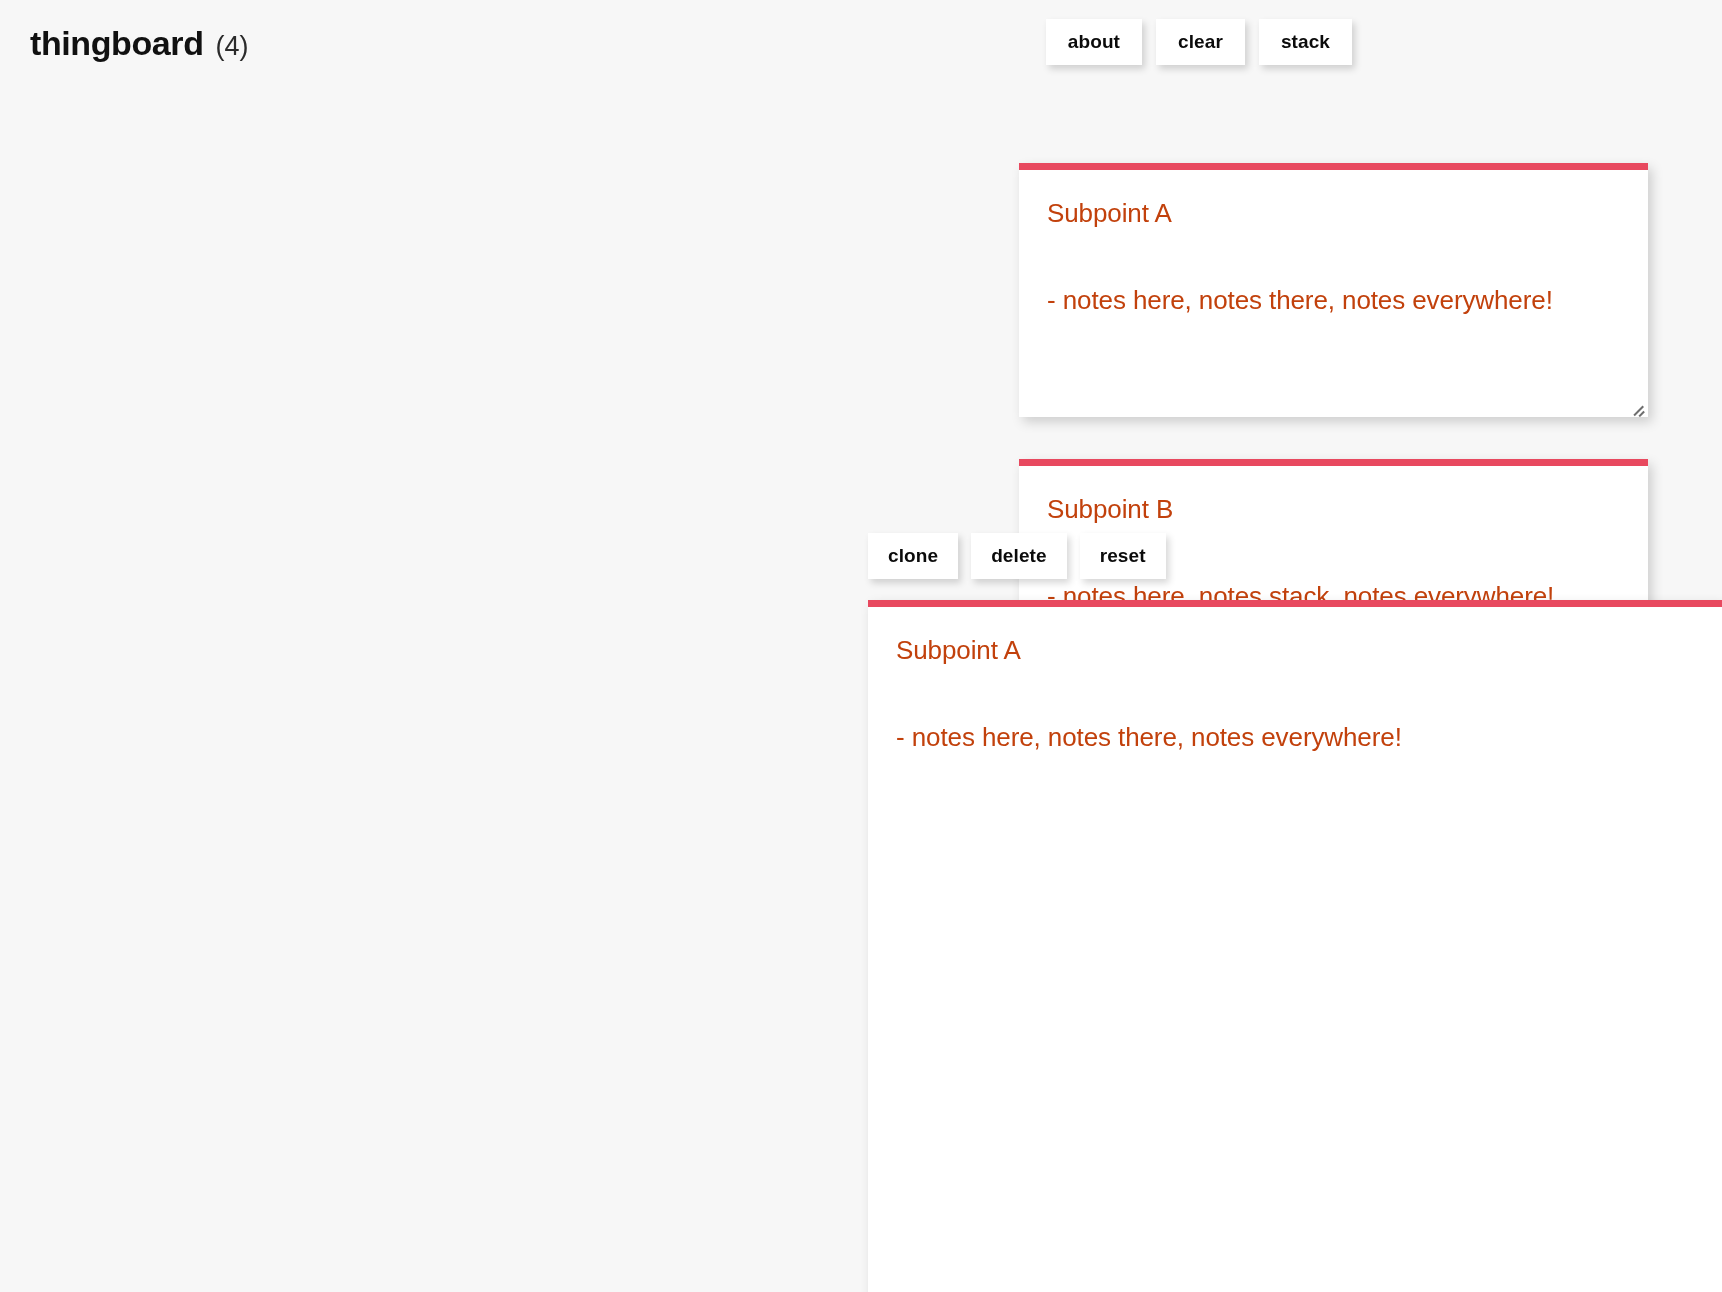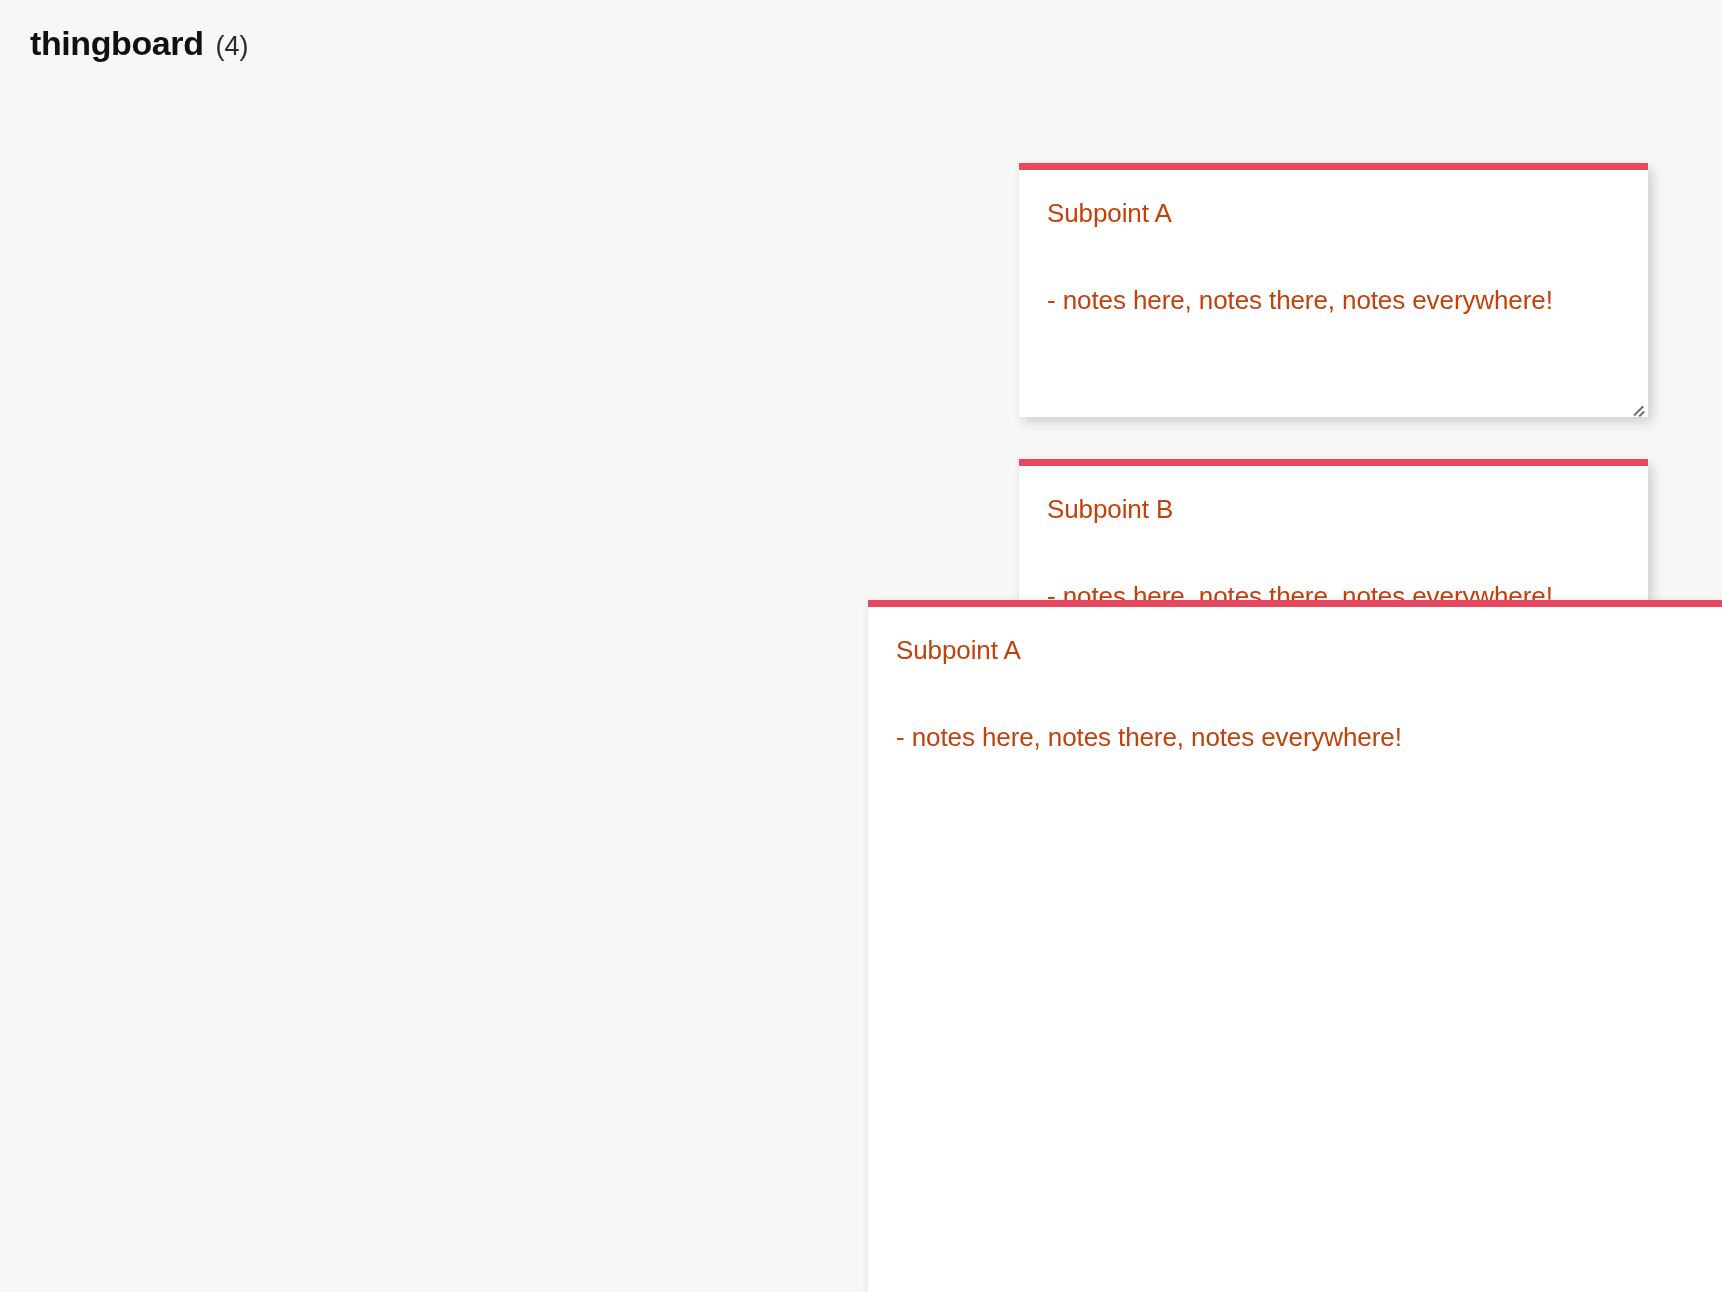--- a/index.html
+++ b/index.html
@@ -156,46 +156,56 @@
 </head>
 <body>
 
 <div id="board">
 
   <div class="header-title">
     <span class="brand">thingboard</span>
     <span class="count">(4)</span>
   </div>
 
+  <div class="header-actions">
+    <button class="btn">about</button>
+    <button class="btn">clear</button>
+    <button class="btn">stack</button>
+  </div>
 
 
   <div class="card" id="card-sub-a-1">
     <div class="card-accent" style="background: rgb(232, 73, 95);"></div>
     <div class="card-body">
       <div class="card-text">Subpoint A
 
 - notes here, notes there, notes everywhere!</div>
       <div class="resize-grip"></div>
     </div>
   </div>
 
   <div class="card" id="card-sub-b">
     <div class="card-accent" style="background: rgb(232, 73, 95);"></div>
     <div class="card-body">
       <div class="card-text">Subpoint B
 
-- notes here, notes there, notes everywhere!</div>
+- notes here, notes stack, notes everywhere!</div>
       <div class="resize-grip"></div>
     </div>
   </div>
 
   <div class="card" id="card-sub-a-2">
     <div class="card-accent" style="background: rgb(232, 73, 95);"></div>
     <div class="card-body">
       <div class="card-text">Subpoint A
 
 - notes here, notes there, notes everywhere!</div>
 
     </div>
   </div>
 
+  <div class="float-toolbar">
+    <button class="btn">clone</button>
+    <button class="btn">delete</button>
+    <button class="btn">reset</button>
+  </div>
 
 </div>
 
 </body></html>

